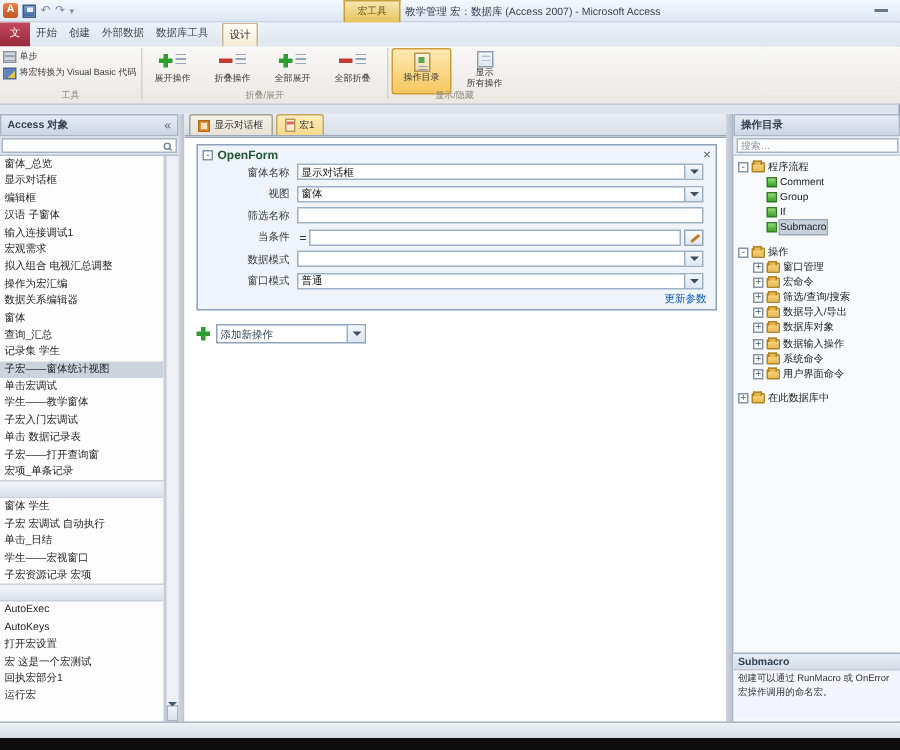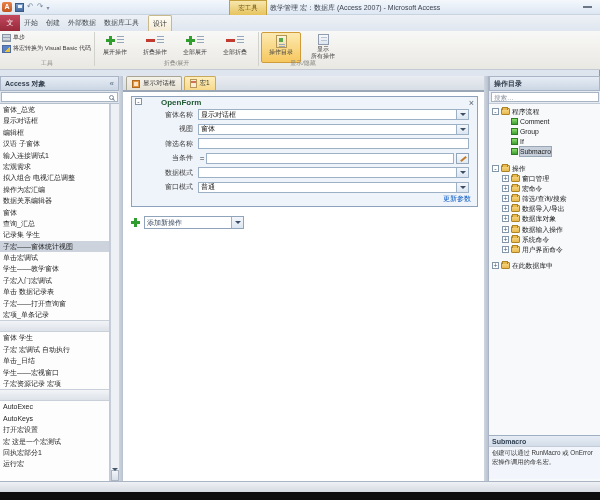--- a/index.html
+++ b/index.html
@@ -91,21 +91,21 @@
     background:linear-gradient(#f5f2ea,#e7e2d5); }
   .doctab.active { background:linear-gradient(#fdeebb,#f7d98a); border-color:#c9a85c; }
   .form-icon { width:8px; height:8px; background:#e8943c; border:1px solid #b06a1e; position:relative; }
   .form-icon::before { content:''; position:absolute; left:1px; top:1px; width:4px; height:4px; background:#fbe3c4; }
   .macro-icon { width:7px; height:9px; background:#f8ecd2; border:1px solid #b8985a; position:relative; }
   .macro-icon::before { content:''; position:absolute; left:0; top:1px; width:5px; height:2px; background:#cf7258; }
   .canvas { position:absolute; left:0; top:15px; width:361px; height:390px; background:#ffffff; border-top:1px solid #97a5b5; }
 
   .action-block { position:absolute; left:8px; top:4px; width:347px; height:111px;
     background:#eff4fa; border:1px solid #8ba1bc; }
-  .blk-header { display:flex; gap:19px; height:12px; padding:1px 3px; }
+  .blk-header { display:flex; align-items:center; gap:3px; height:12px; padding:1px 3px; }
   .blk-name { font-size:8px; font-weight:bold; color:#215732; }
   .blk-close { margin-left:auto; font-size:9px; color:#5a6470; line-height:10px; }
   .expander { display:inline-block; width:7px; height:7px; border:1px solid #8295a9; background:#fff;
     font-size:7px; line-height:5px; text-align:center; color:#44586e; flex:none; }
   .fld-row { display:flex; align-items:center; height:11px; margin:0 8px 3.5px 0; }
   .fld-label { width:66px; text-align:right; font-size:7px; color:#3c3c3c; padding-right:5px; flex:none; white-space:nowrap; }
   .eq { font-size:8px; color:#333; width:8px; text-align:center; flex:none; }
   .fld-input { flex:1; height:11px; background:#fff; border:1px solid #9cb0c6; display:flex; align-items:center; position:relative; }
   .fld-value { font-size:7px; color:#111; padding-left:2px; white-space:nowrap; overflow:hidden; flex:1; }
   .dd-btn { width:12px; height:100%; background:linear-gradient(#f4f7fb,#dce6f1); border-left:1px solid #9cb0c6;

